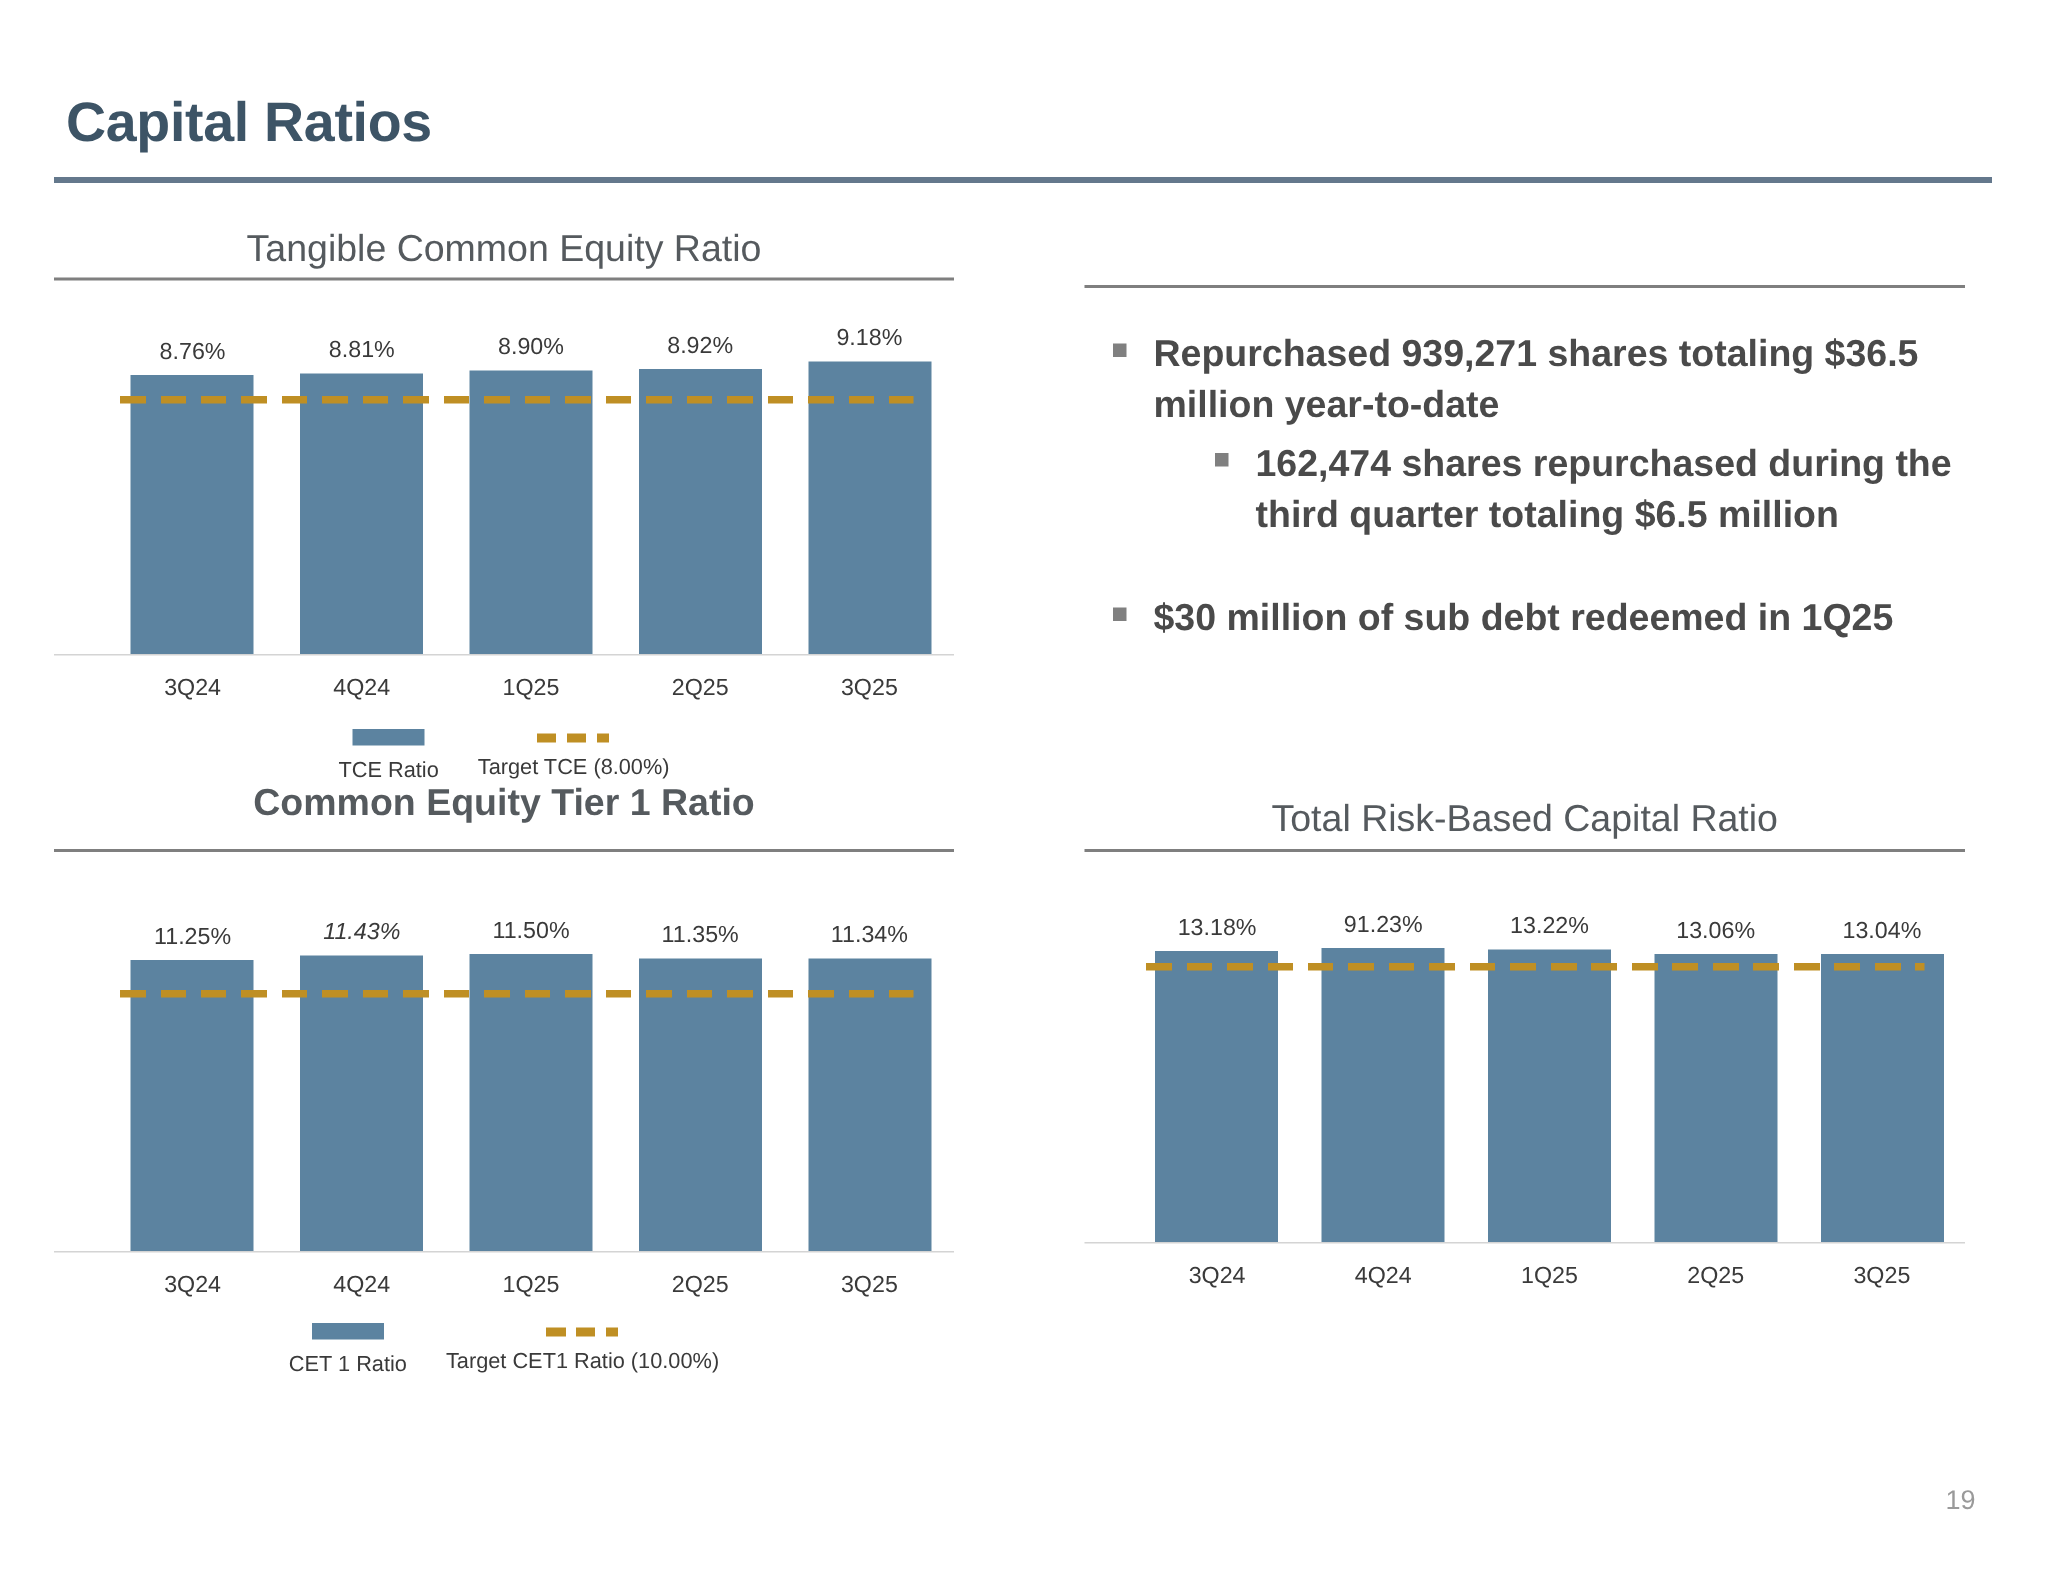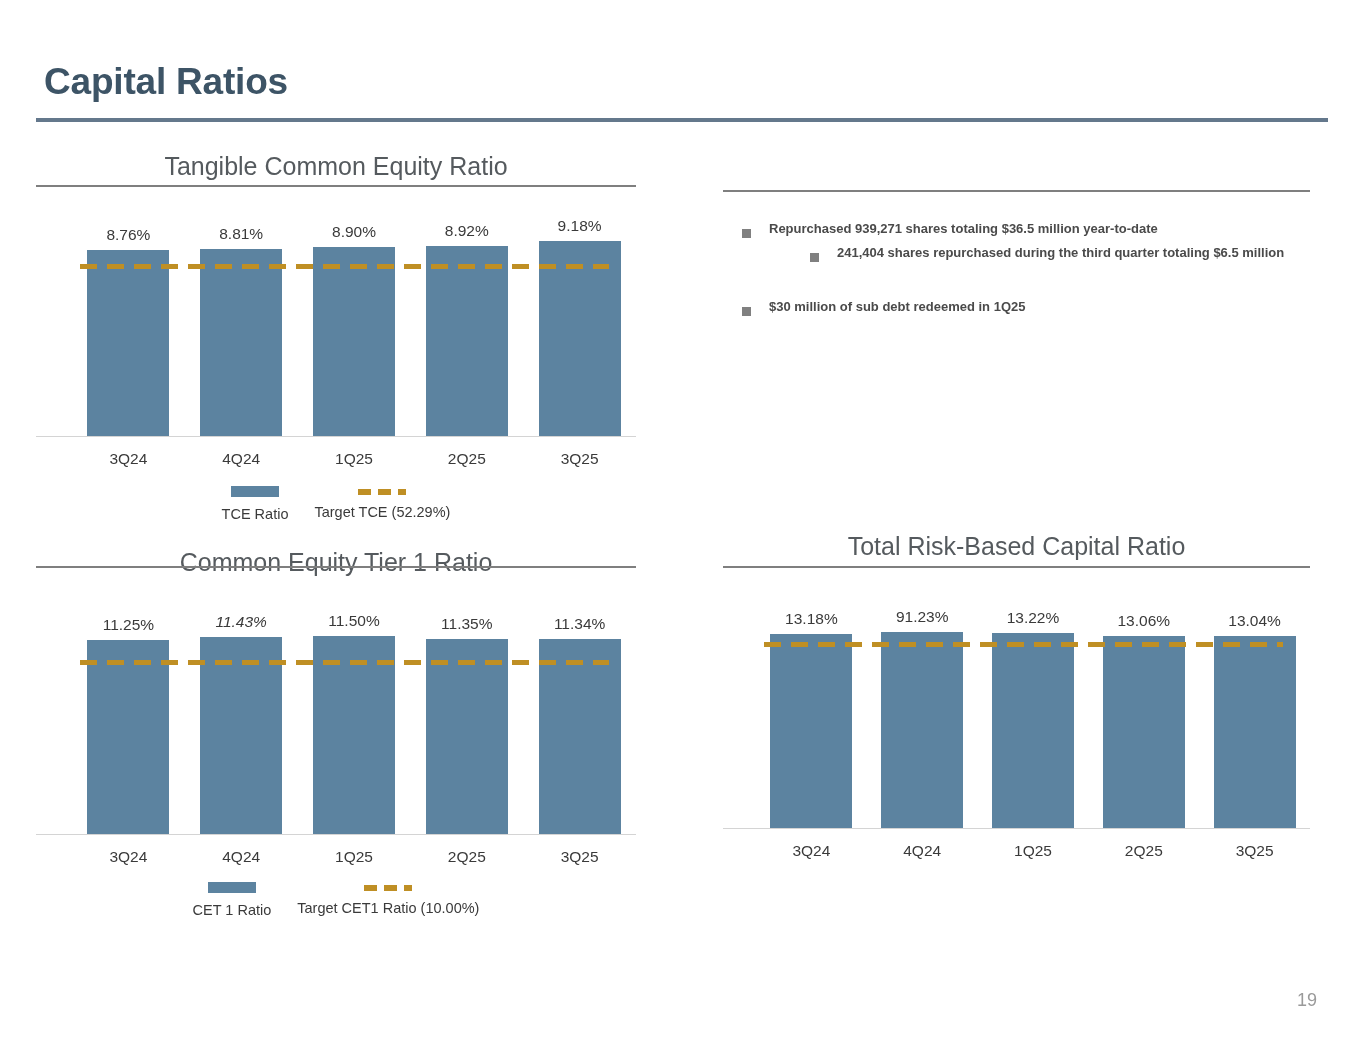--- a/index.html
+++ b/index.html
@@ -150,21 +150,21 @@
   .hl-item.level-2 { margin-left: 68px; margin-top: 6px; }
   .hl-bullet {
     flex: 0 0 auto;
     width: 9px;
     height: 9px;
     background: #808080;
     margin-top: 9px;
     margin-right: 18px;
   }
   .hl-text {
-    font-size: 13px;
+    font-size: 25px;
     font-weight: bold;
     color: #4a4a4a;
     line-height: 1.34;
   }
   .hl-gap { height: 30px; }
 
   
   .logo-wrap {
     position: absolute;
     left: 48px;
@@ -226,44 +226,44 @@
         <div class="cat-label" style="left: 488.6px; top: 252px; width: 110px;">3Q25</div>
         <div class="target-line" style="left: 44px; width: 529px; top: 66px;"></div>
       </div>
   <div class="legend" style="top: 288px;">
         <span class="legend-item">
           <span class="swatch-bar"></span>
           <span>TCE Ratio</span>
         </span>
         <span class="legend-item">
           <span class="swatch-dash"></span>
-          <span>Target TCE (52.29%)</span>
+          <span>Target TCE (8.00%)</span>
         </span>
       </div>
     </div>
 
   <div class="panel-rule" style="left:723px; top:190px; width:587px;"></div>
 
   <div class="highlights-body">
     <div class="hl-item level-1">
       <span class="hl-bullet"></span>
       <span class="hl-text">Repurchased 939,271 shares totaling $36.5 million year-to-date</span>
     </div>
     <div class="hl-item level-2">
       <span class="hl-bullet"></span>
-      <span class="hl-text">241,404 shares repurchased during the third quarter totaling $6.5 million</span>
+      <span class="hl-text">162,474 shares repurchased during the third quarter totaling $6.5 million</span>
     </div>
     <div class="hl-gap"></div>
     <div class="hl-item level-1">
       <span class="hl-bullet"></span>
       <span class="hl-text">$30 million of sub debt redeemed in 1Q25</span>
     </div>
   </div>
 
-  <div class="panel-title" style="left:36px; top:548px; width:600px;">Common Equity Tier 1 Ratio</div>
+  <div class="panel-title" style="left:36px; top:521px; width:600px;font-weight:bold;">Common Equity Tier 1 Ratio</div>
   <div class="panel-rule" style="left:36px; top:566px; width:600px;"></div>
 
   <div class="chart" id="chart-cet1" style="left:36px; top:590px; width:600px; height:310px;">
     <div class="plot" style="height:250px;">
         <div class="axis-line" style="top: 244px;"></div>
         <div class="bar" style="left: 51.4px; top: 50.3525px; width: 82px; height: 193.648px; background: rgb(92, 131, 160);"></div>
         <div class="bar-label" style="left: 37.4px; top: 26.3525px; width: 110px;">11.25%</div>
         <div class="cat-label" style="left: 37.4px; top: 258px; width: 110px;">3Q24</div>
         <div class="bar" style="left: 164.2px; top: 47.2541px; width: 82px; height: 196.746px; background: rgb(92, 131, 160);"></div>
         <div class="bar-label" style="left: 150.2px; top: 23.2541px; width: 110px; font-style: italic;">11.43%</div>

